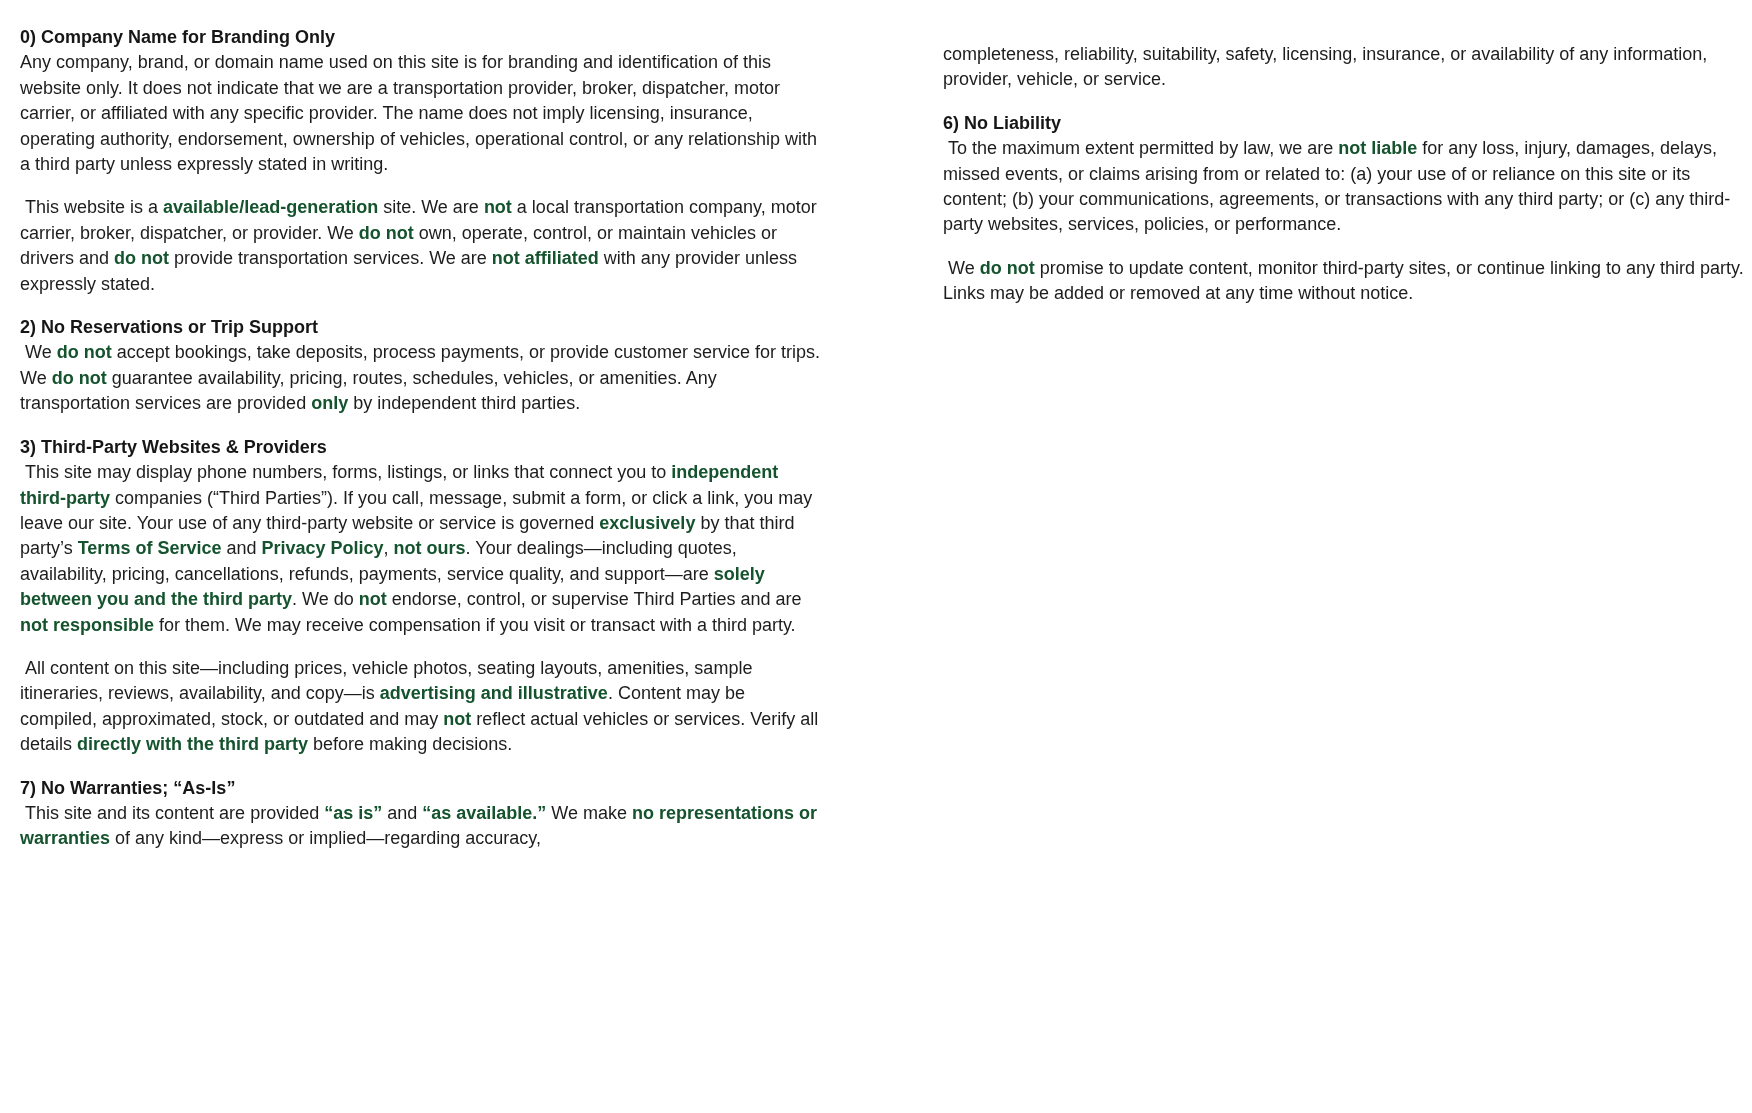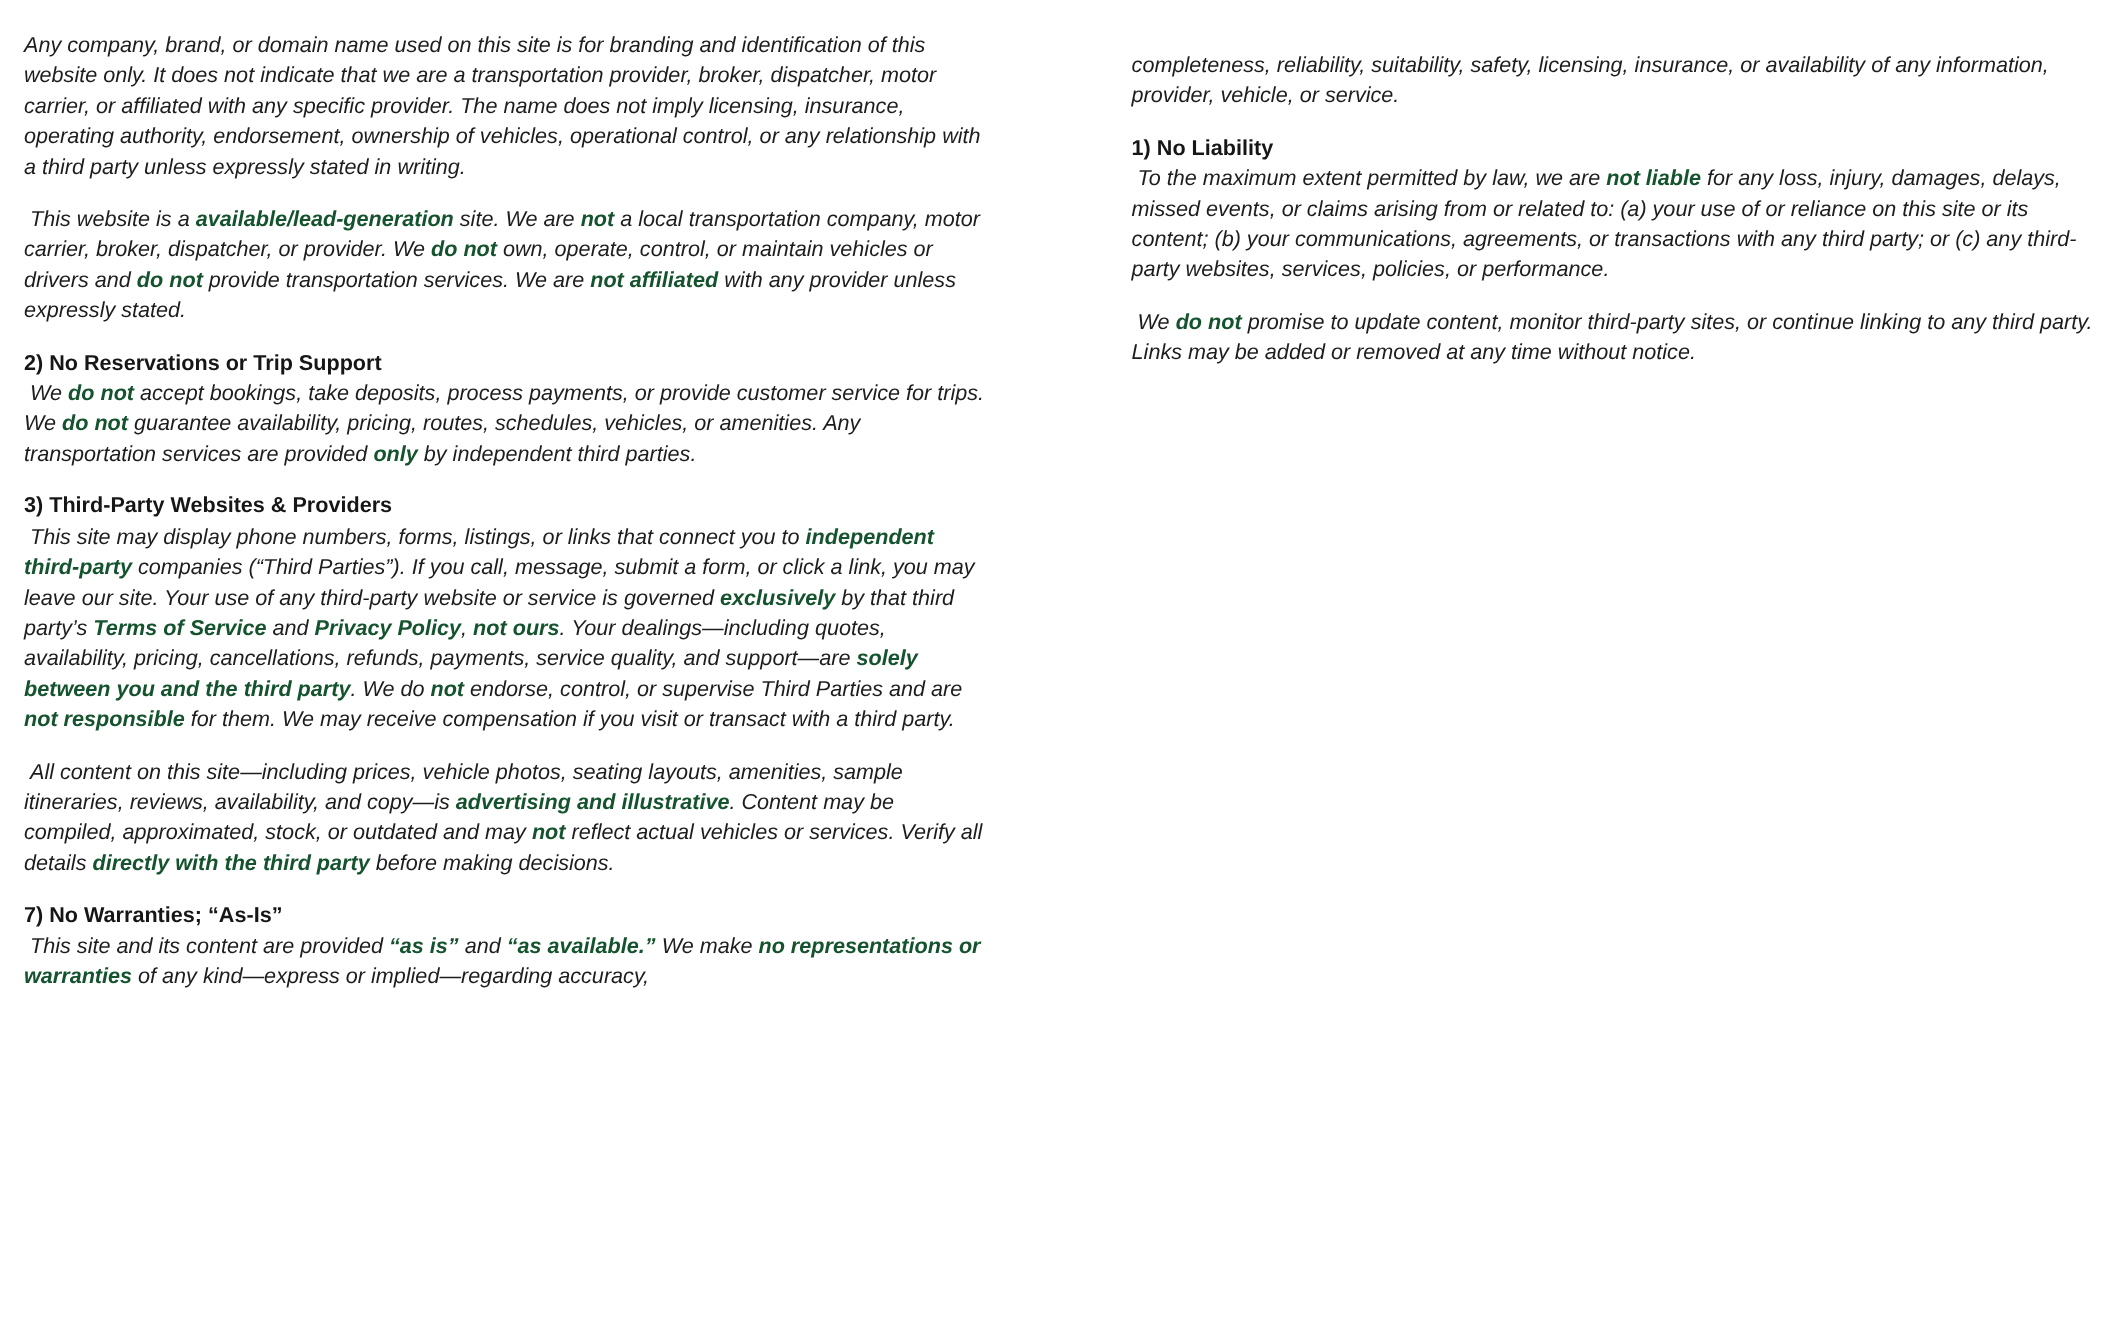--- a/index.html
+++ b/index.html
@@ -37,33 +37,33 @@
     font-weight: 700;
     color: #161616;
     white-space: pre-wrap;
   }
   .section p {
     margin: 0;
     font-size: 18px;
     line-height: 25.4px;
     font-weight: 400;
     white-space: pre-wrap;
-    font-style: italic;
   }
   .section p b {
     font-weight: 700;
     color: #14532d;
   }
 </style>
 </head>
 <body>
 
 <div class="page">
   <div class="col col-left">
       <div class="section">
+        <h2>0) Company Name for Branding Only</h2>
         <p>Any company, brand, or domain name used on this site is for branding and identification of this website only. It does not indicate that we are a transportation provider, broker, dispatcher, motor carrier, or affiliated with any specific provider. The name does not imply licensing, insurance, operating authority, endorsement, ownership of vehicles, operational control, or any relationship with a third party unless expressly stated in writing.</p>
       </div>
       <div class="section">
         <p> This website is a <b>available/lead-generation</b> site. We are <b>not</b> a local transportation company, motor carrier, broker, dispatcher, or provider. We <b>do not</b> own, operate, control, or maintain vehicles or drivers and <b>do not</b> provide transportation services. We are <b>not affiliated</b> with any provider unless expressly stated.</p>
       </div>
       <div class="section">
         <h2>2) No Reservations or Trip Support</h2>
         <p> We <b>do not</b> accept bookings, take deposits, process payments, or provide customer service for trips. We <b>do not</b> guarantee availability, pricing, routes, schedules, vehicles, or amenities. Any transportation services are provided <b>only</b> by independent third parties.</p>
       </div>
       <div class="section">
@@ -76,20 +76,20 @@
       <div class="section">
         <h2>7) No Warranties; “As-Is”</h2>
         <p> This site and its content are provided <b>“as is”</b> and <b>“as available.”</b> We make <b>no representations or warranties</b> of any kind—express or implied—regarding accuracy,</p>
       </div>
     </div>
   <div class="col col-right">
       <div class="section">
         <p>completeness, reliability, suitability, safety, licensing, insurance, or availability of any information, provider, vehicle, or service.</p>
       </div>
       <div class="section">
-        <h2>1) No Liability</h2>
+        <h2>6) No Liability</h2>
         <p> To the maximum extent permitted by law, we are <b>not liable</b> for any loss, injury, damages, delays, missed events, or claims arising from or related to: (a) your use of or reliance on this site or its content; (b) your communications, agreements, or transactions with any third party; or (c) any third-party websites, services, policies, or performance.</p>
       </div>
       <div class="section">
         <p> We <b>do not</b> promise to update content, monitor third-party sites, or continue linking to any third party. Links may be added or removed at any time without notice.</p>
       </div>
     </div>
 </div>
 
 </body></html>

